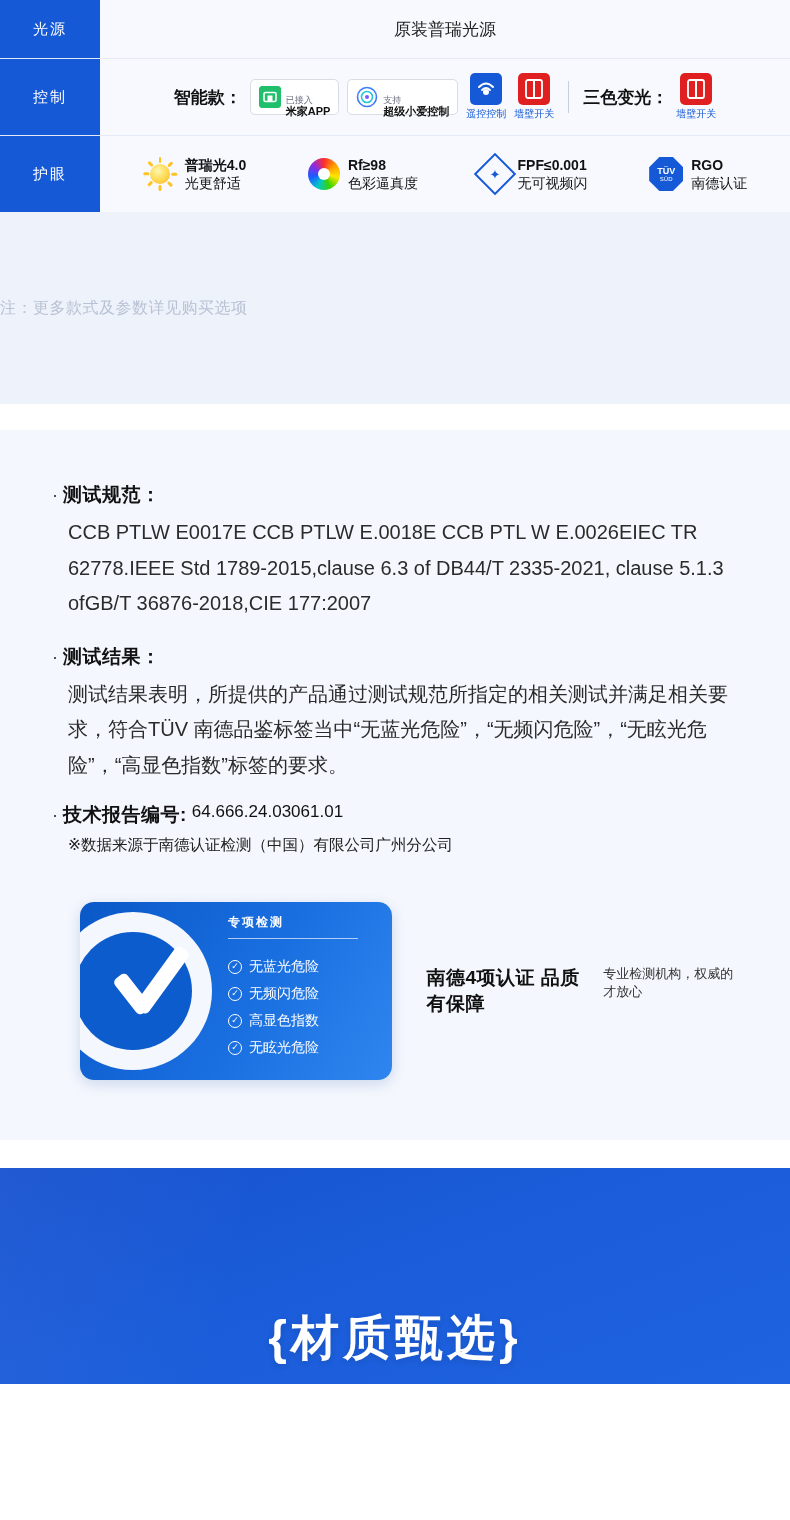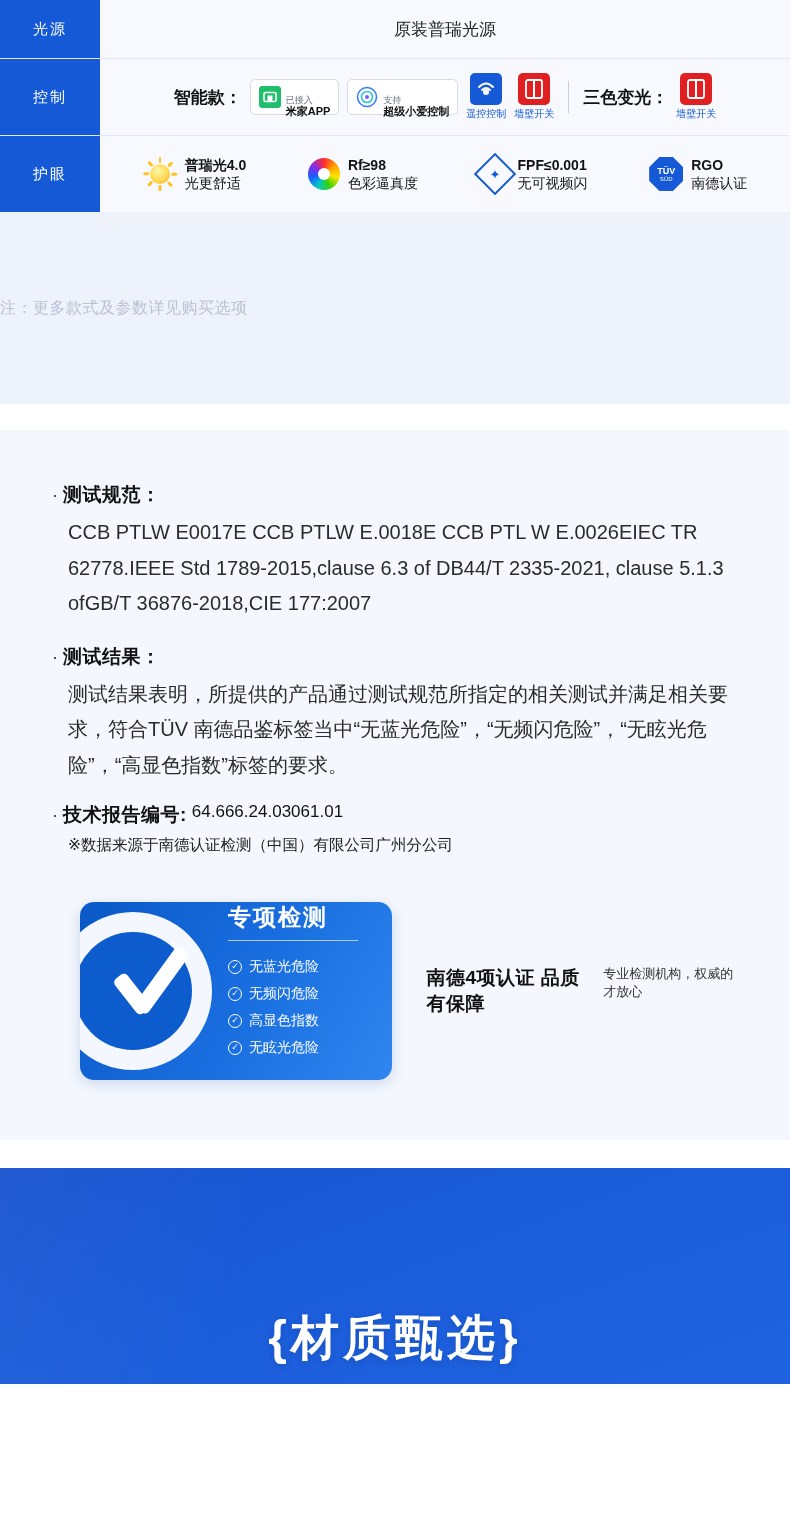--- a/index.html
+++ b/index.html
@@ -122,21 +122,21 @@
   }
   .badge .check {
     position: absolute; left: 22px; top: 48px; width: 92px; height: 58px;
   }
   .badge .check:before, .badge .check:after {
     content: ""; position: absolute; background: #ffffff; border-radius: 5px;
   }
   .badge .check:before { width: 16px; height: 44px; left: 22px; top: 22px; transform: rotate(-38deg); }
   .badge .check:after  { width: 16px; height: 76px; left: 52px; top: -8px; transform: rotate(36deg); }
   .badge .b-title {
-    position: absolute; left: 148px; top: 0; color: #fff; font-size: 23px; font-weight: bold;
+    position: absolute; left: 148px; top: 12px; color: #fff; font-size: 12px; font-weight: bold;
     letter-spacing: 2px;
   }
   .badge .b-title:after {
     content: ""; display: block; width: 130px; height: 1px; background: rgba(255,255,255,.65); margin-top: 7px;
   }
   .b-list { position: absolute; left: 148px; top: 56px; display: flex; flex-direction: column; gap: 9px; }
   .b-item { display: flex; align-items: center; gap: 7px; color: #fff; font-size: 14px; }
   .b-item .tick {
     width: 14px; height: 14px; border-radius: 50%; border: 1.5px solid #fff;
     display: flex; align-items: center; justify-content: center; font-size: 9px; line-height: 1;

